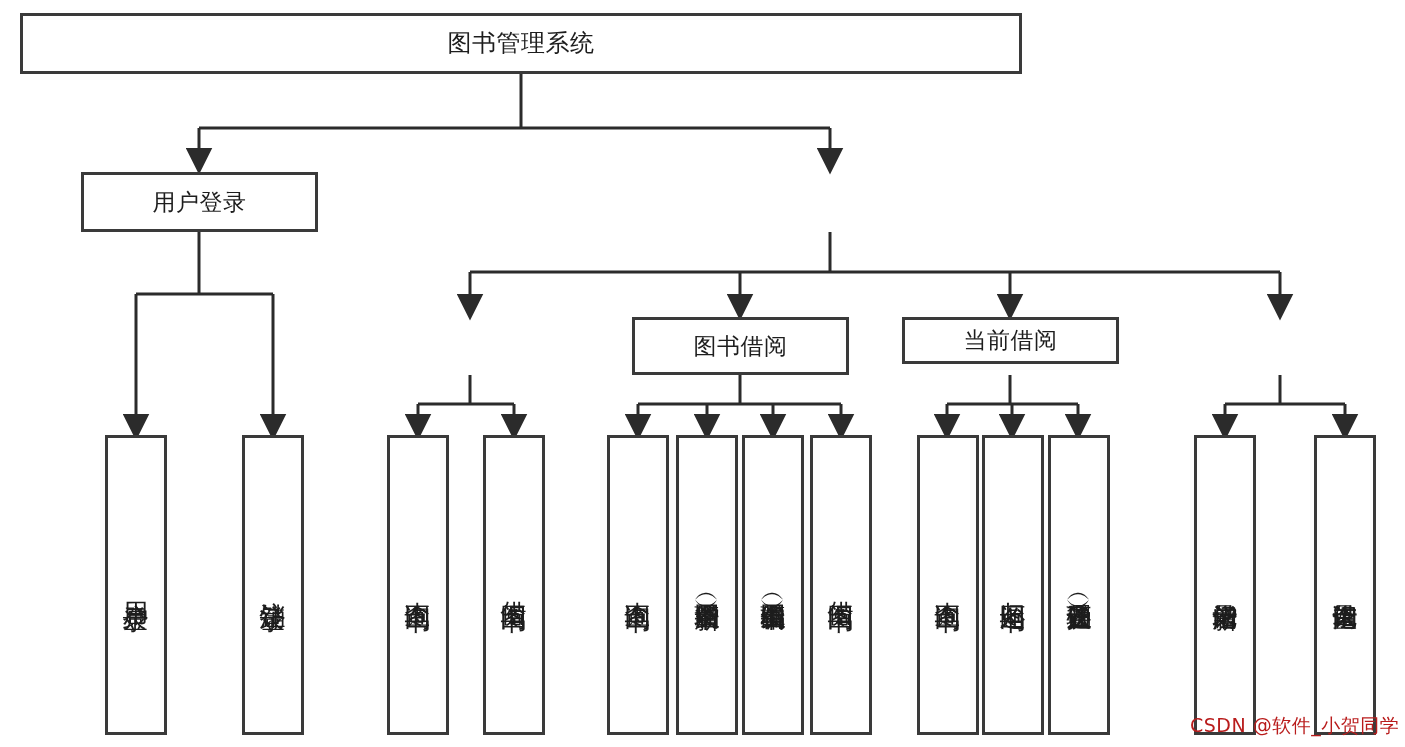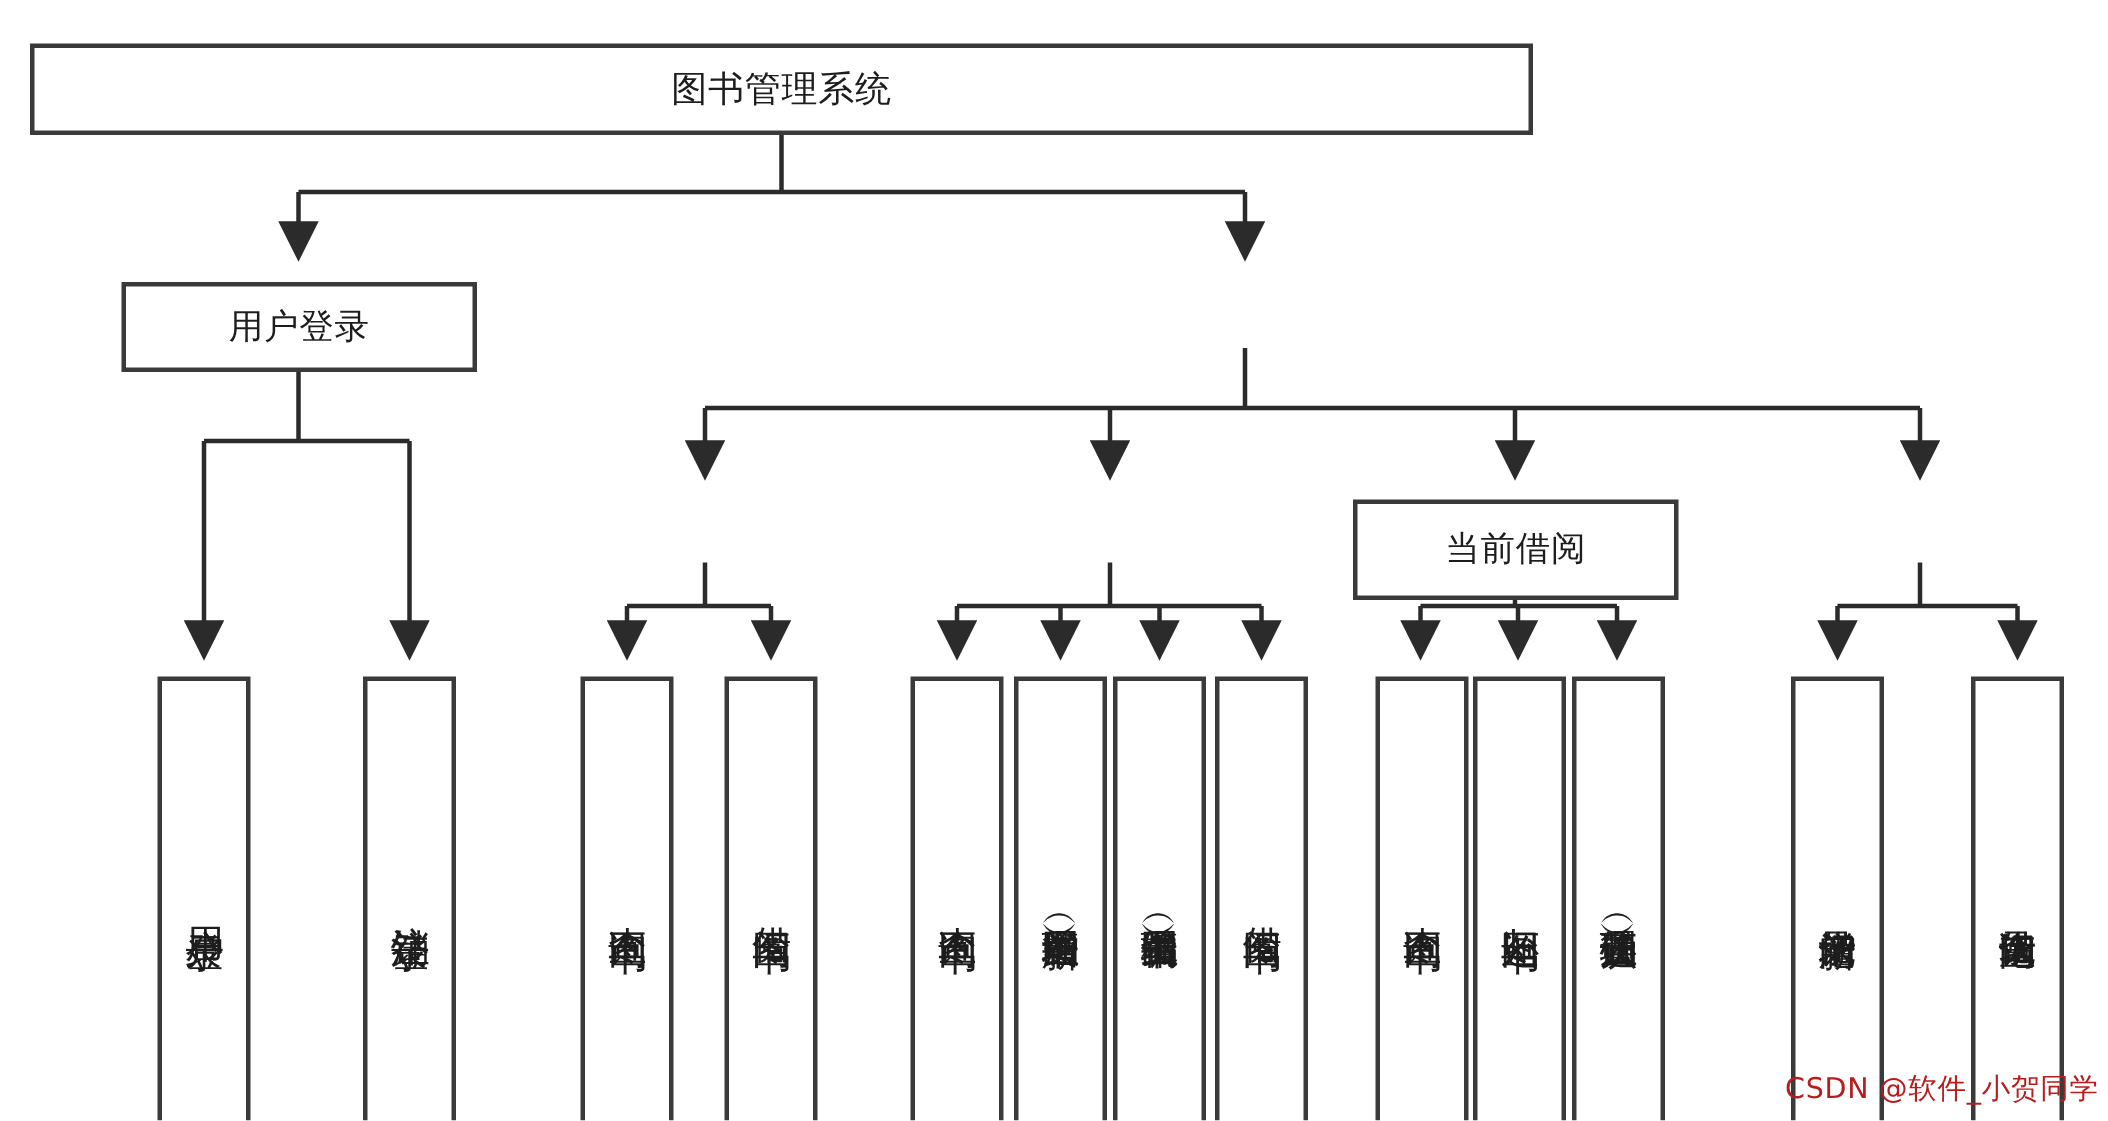--- a/index.html
+++ b/index.html
@@ -28,21 +28,20 @@
   .node {
     position: absolute;
     box-sizing: border-box;
     background: #ffffff;
     border: 3px solid #3a3a3a;
     display: flex;
     align-items: center;
     justify-content: center;
     color: #1d1d1d;
     z-index: 2;
-    margin-top: 16px;
   }
   .node-label {
     display: block;
     text-align: center;
     line-height: 1.08;
     letter-spacing: 0.5px;
   }
   
   .node.horiz .node-label {
     font-size: 23px;
@@ -138,22 +137,25 @@
   <div class="node horiz root" style="left:20px; top:13px; width:1002px; height:61px;">
     <span class="node-label">图书管理系统</span>
   </div>
 
   <div class="node horiz" style="left:81px; top:172px; width:237px; height:60px;">
     <span class="node-label">用户登录</span>
   </div>
 
 
 
-
-  <div class="node horiz" style="left:902px; top:317px; width:217px; height:67px;">
+  <div class="node horiz" style="left:632px; top:317px; width:217px; height:58px;">
+    <span class="node-label">图书借阅</span>
+  </div>
+
+  <div class="node horiz" style="left:902px; top:317px; width:217px; height:47px;">
     <span class="node-label">当前借阅</span>
   </div>
 
 
   <div class="node vert" style="left:105px; top:435px; width:62px; height:300px;">
     <span class="node-label">用户登录</span>
   </div>
   <div class="node vert" style="left:242px; top:435px; width:62px; height:300px;">
     <span class="node-label">注销登录</span>
   </div>

